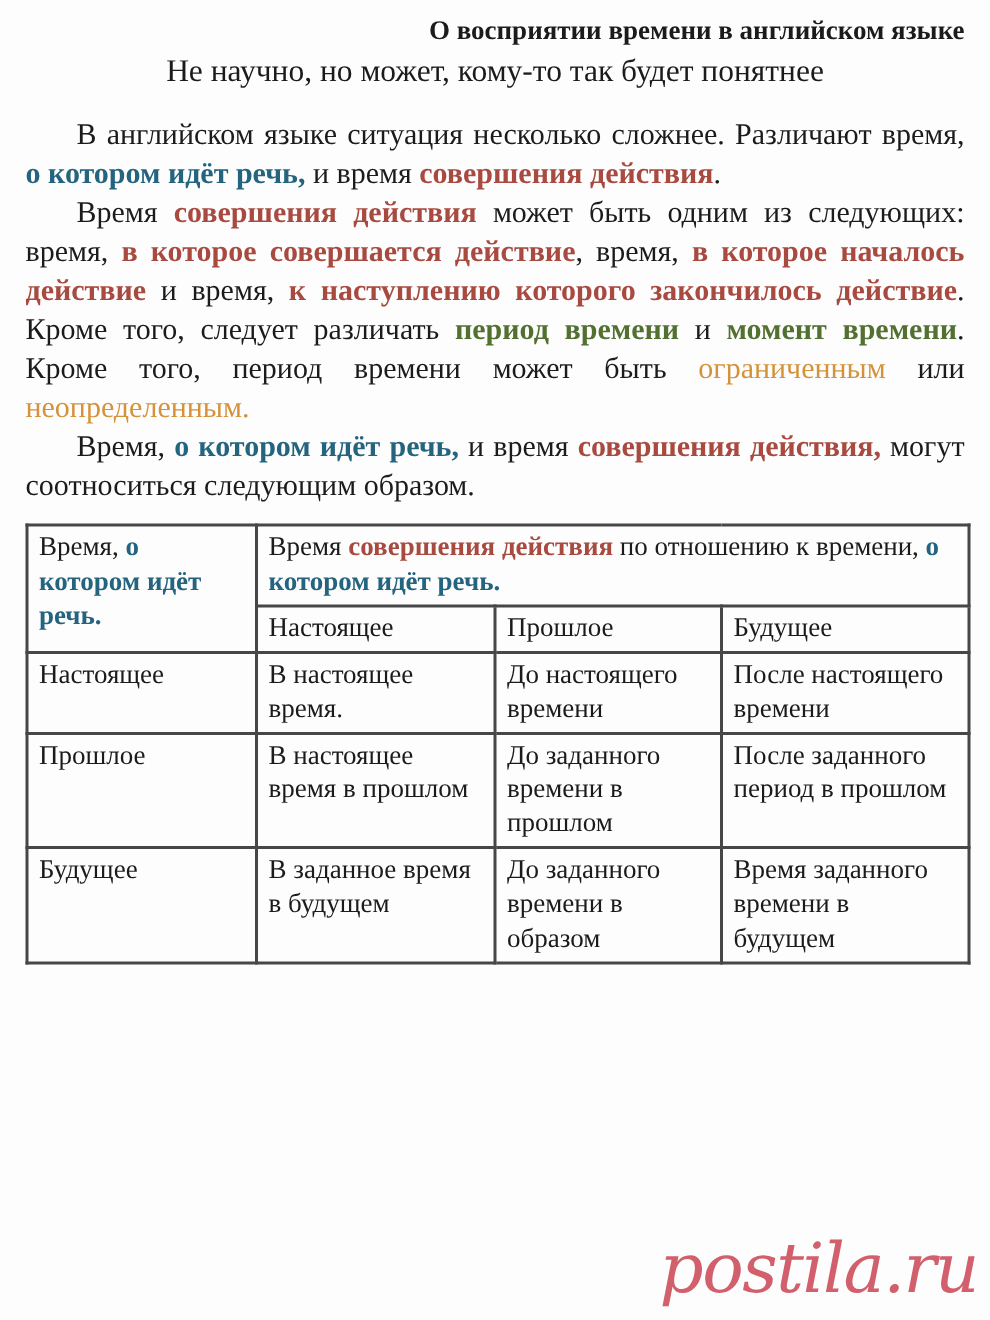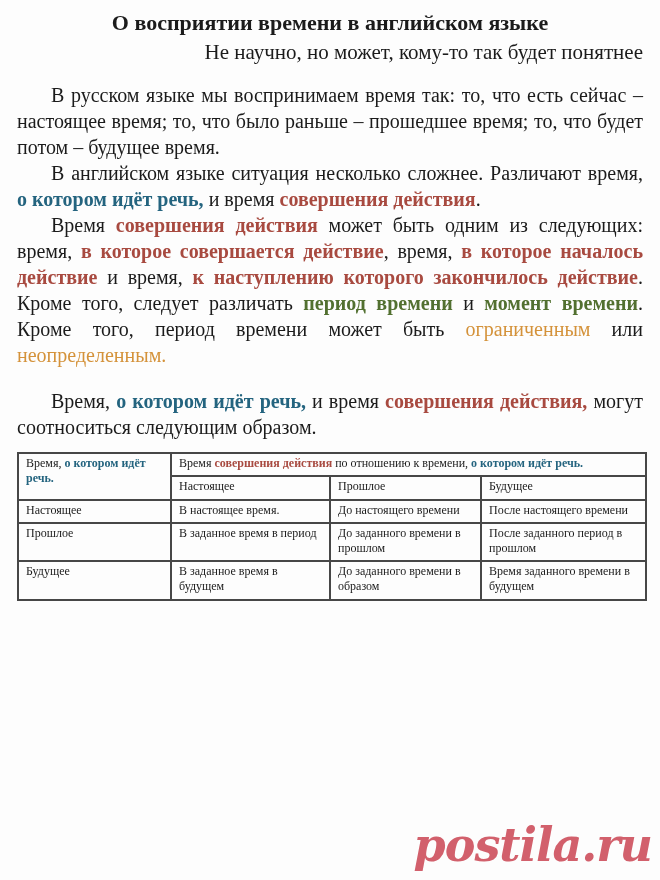--- a/index.html
+++ b/index.html
@@ -7,92 +7,91 @@
     width: 660px; height: 880px;
     background: var(--bg, #fdfdfd);
     color: var(--text, #1b1b1b);
     font-family: "Liberation Serif", serif;
     position: relative;
     overflow: hidden;
   }
   .page { padding: 8px 17px 0 17px; }
 
   .title {
-    text-align: center;
+    text-align: right;
     font-weight: bold;
-    font-size: 22px;
+    font-size: 18px;
     line-height: 1.22;
     margin: 2px 0 0 0;
   }
   .subtitle {
-    text-align: right;
+    text-align: center;
     font-size: 21px;
     line-height: 1.25;
     margin-top: 2px;
   }
 
   .content { margin-top: 17px; }
   .para {
     font-size: 20px;
     line-height: 1.3;
     text-align: justify;
     text-indent: 34px;
     margin: 0;
   }
-  .spaced { margin-top: 20px; }
+  .spaced { }
 
   
   .blue   { color: var(--blue);   font-weight: bold; }
   .red    { color: var(--red);    font-weight: bold; }
   .redi   { color: var(--red);    font-weight: bold; }
   .green  { color: var(--green);  font-weight: bold; margin-top: 24px; }
   .orange { color: var(--orange); font-weight: normal; }
 
   table.relation {
     border-collapse: collapse;
     table-layout: fixed;
     width: 628px;
     margin: 12px auto 0 auto;
-    font-size: 12px;
+    font-size: 18px;
     line-height: 1.27;
   }
   table.relation td {
     border: 2px solid var(--border, #474747);
     vertical-align: top;
     text-align: left;
     padding: 2px 8px 4px 7px;
     overflow: hidden;
   }
   td.center { text-align: center; }
 
   .watermark {
     position: absolute;
     right: 8px;
     bottom: 12px;
     font-family: "DejaVu Serif", serif;
     font-style: italic;
-    font-weight: bold;
+    font-weight: normal;
     font-size: 46px;
     line-height: 1;
     color: var(--pink, #d2606c);
     letter-spacing: -1px;
     pointer-events: none;
   }
 </style>
 </head>
 <body style="--bg: #fdfdfd; --text: #1b1b1b; --blue: #24647f; --red: #a84a40; --green: #527030; --orange: #d4923a; --pink: #d2606c; --border: #474747;">
 
 <div class="page">
 
   <h1 class="title"><span>О восприятии времени в английском языке</span><br></h1>
 
   <div class="subtitle">Не научно, но может, кому-то так будет понятнее</div>
 
   <div class="content">
-    <p class="para">В русском языке мы воспринимаем время так: то, что есть сейчас – настоящее время; то, что было раньше – прошедшее время; то, что будет потом – будущее время.</p>
     <p class="para"><span>В английском языке ситуация несколько сложнее. Различают время, </span><span class="blue">о котором идёт речь,</span><span> и время </span><span class="red">совершения действия</span><span>.</span></p>
     <p class="para"><span>Время </span><span class="red">совершения действия</span><span> может быть одним из следующих: время, </span><span class="redi">в которое совершается действие</span><span>, время, </span><span class="redi">в которое началось действие</span><span> и время, </span><span class="redi">к наступлению которого закончилось действие</span><span>. Кроме того, следует различать </span><span class="green">период времени</span><span> и </span><span class="green">момент времени</span><span>. Кроме того, период времени может быть </span><span class="orange">ограниченным</span><span> или </span><span class="orange">неопределенным.</span></p>
     <p class="para spaced"><span>Время, </span><span class="blue">о котором идёт речь,</span><span> и время </span><span class="red">совершения действия,</span><span> могут соотноситься следующим образом.</span></p>
   </div>
 
   <table class="relation">
     <colgroup>
       <col style="width:153px">
       <col style="width:159px">
       <col style="width:151px">
@@ -109,21 +108,21 @@
         <td>Будущее</td>
       </tr>
       <tr>
         <td>Настоящее</td>
         <td>В настоящее время.</td>
         <td>До настоящего времени</td>
         <td>После настоящего времени</td>
       </tr>
       <tr>
         <td>Прошлое</td>
-        <td>В заданное время в период</td>
+        <td>В настоящее время в прошлом</td>
         <td>До заданного времени в прошлом</td>
         <td>После заданного период в прошлом</td>
       </tr>
       <tr>
         <td>Будущее</td>
         <td>В заданное время в будущем</td>
         <td>До заданного времени в образом</td>
         <td>Время заданного времени в будущем</td>
       </tr>
     </tbody>

